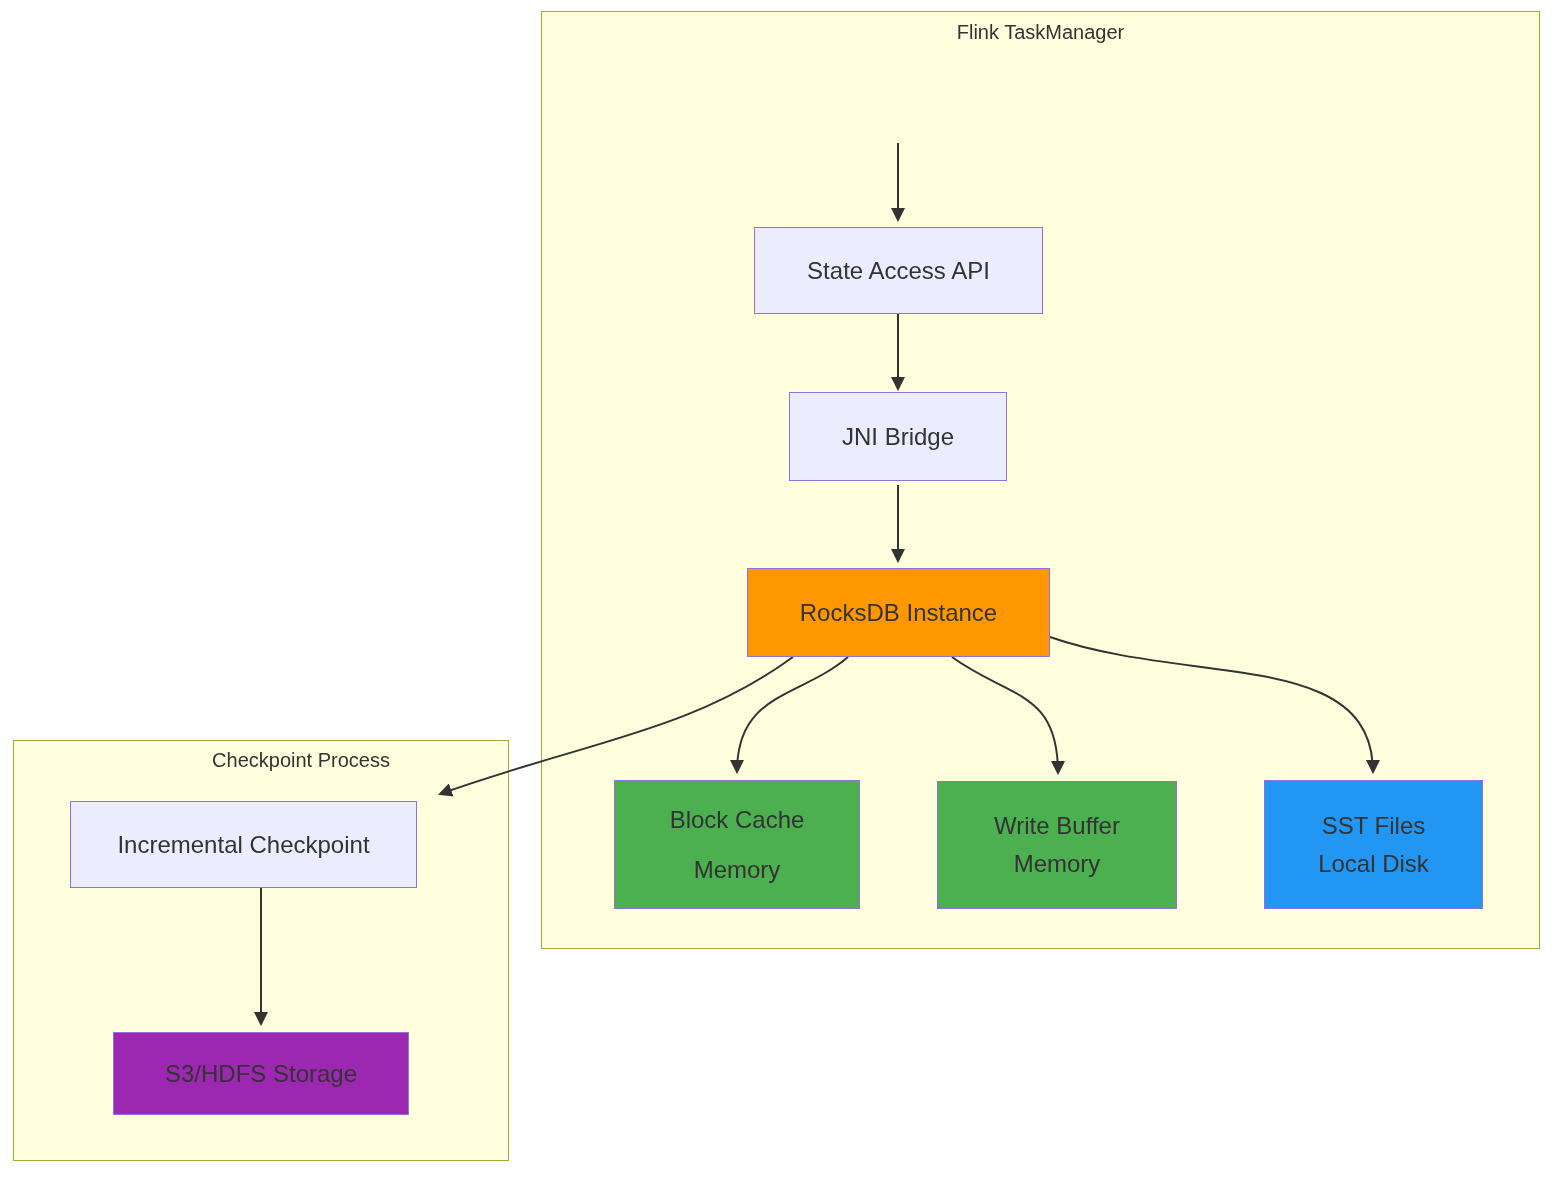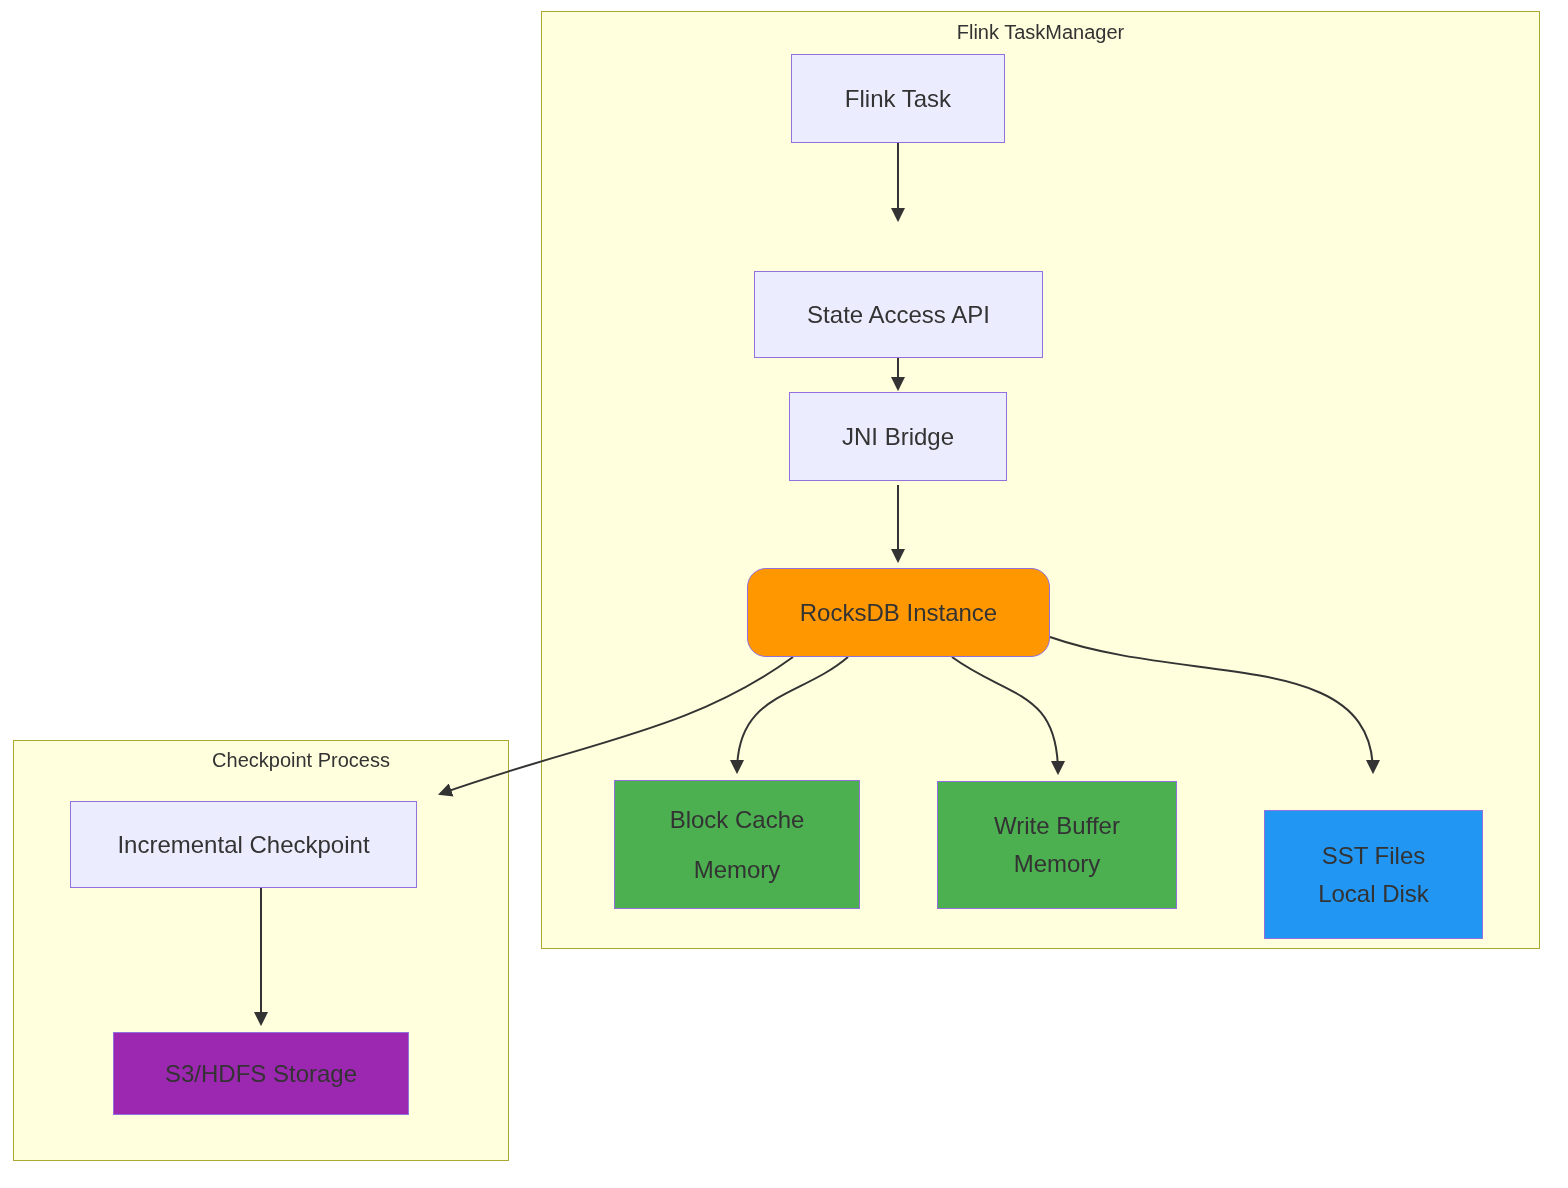--- a/index.html
+++ b/index.html
@@ -37,33 +37,33 @@
     position:absolute;
     box-sizing:border-box;
     display:flex;flex-direction:column;
     align-items:center;justify-content:center;
     background:var(--node-fill,#ECECFF);
     border:1.7px solid var(--node-border,#9370DB);
     font-size:24px;line-height:38px;
     text-align:center;
     color:var(--text-color,#333333);
   }
-  .node.orange{background:var(--rocksdb-fill,#FF9800);border-radius:19px;}
+  .node.orange{background:var(--rocksdb-fill,#FF9800);}
   .node.green{background:var(--memory-fill,#4CAF50);}
-  .node.blue{background:var(--disk-fill,#2196F3);margin-top:30px;}
+  .node.blue{background:var(--disk-fill,#2196F3);}
   .node.purple{background:var(--storage-fill,#9C27B0);}
 
   
   .cluster-tm{left:541px;top:11px;width:999px;height:938px;}
   .cluster-tm-title{left:541px;top:17px;width:999px;}
   .cluster-cp{left:13px;top:740px;width:496px;height:421px;}
   .cluster-cp-title{left:13px;top:745px;width:576px;}
 
   .n-flink-task{left:791px;top:54px;width:214px;height:89px;}
-  .n-state-access{left:754px;top:227px;width:289px;height:87px;margin-top:44px;}
+  .n-state-access{left:754px;top:227px;width:289px;height:87px;}
   .n-jni-bridge{left:789px;top:392px;width:218px;height:89px;}
   .n-rocksdb{left:747px;top:568px;width:303px;height:89px;}
   .n-block-cache{left:614px;top:780px;width:246px;height:129px;gap:12px;}
   .n-write-buffer{left:937px;top:781px;width:240px;height:128px;}
   .n-sst-files{left:1264px;top:780px;width:219px;height:129px;}
   .n-incremental{left:70px;top:801px;width:347px;height:87px;}
   .n-s3-storage{left:113px;top:1032px;width:296px;height:83px;}
 </style>
 </head>
 <body>
@@ -85,23 +85,20 @@
     <path class="edge" d="M 898 143 L 898 220" marker-end="url(#arrowhead)"></path>
     <path class="edge" d="M 898 314 L 898 389" marker-end="url(#arrowhead)"></path>
     <path class="edge" d="M 898 485 L 898 561" marker-end="url(#arrowhead)"></path>
     <path class="edge" d="M 793 657 C 690 732, 585 742, 440 794" marker-end="url(#arrowhead)"></path>
     <path class="edge" d="M 848 657 C 800 698, 737 692, 737 772" marker-end="url(#arrowhead)"></path>
     <path class="edge" d="M 952 657 C 1008 698, 1058 690, 1058 773" marker-end="url(#arrowhead)"></path>
     <path class="edge" d="M 1050 637 C 1190 686, 1373 648, 1373 772" marker-end="url(#arrowhead)"></path>
     <path class="edge" d="M 261 888 L 261 1024" marker-end="url(#arrowhead)"></path>
   </svg>
 
-  <div class="node n-flink-task">
-    <span>Flink Task</span>
-  </div>
 
   <div class="node n-state-access">
     <span>State Access API</span>
   </div>
 
   <div class="node n-jni-bridge">
     <span>JNI Bridge</span>
   </div>
 
   <div class="node orange n-rocksdb">

